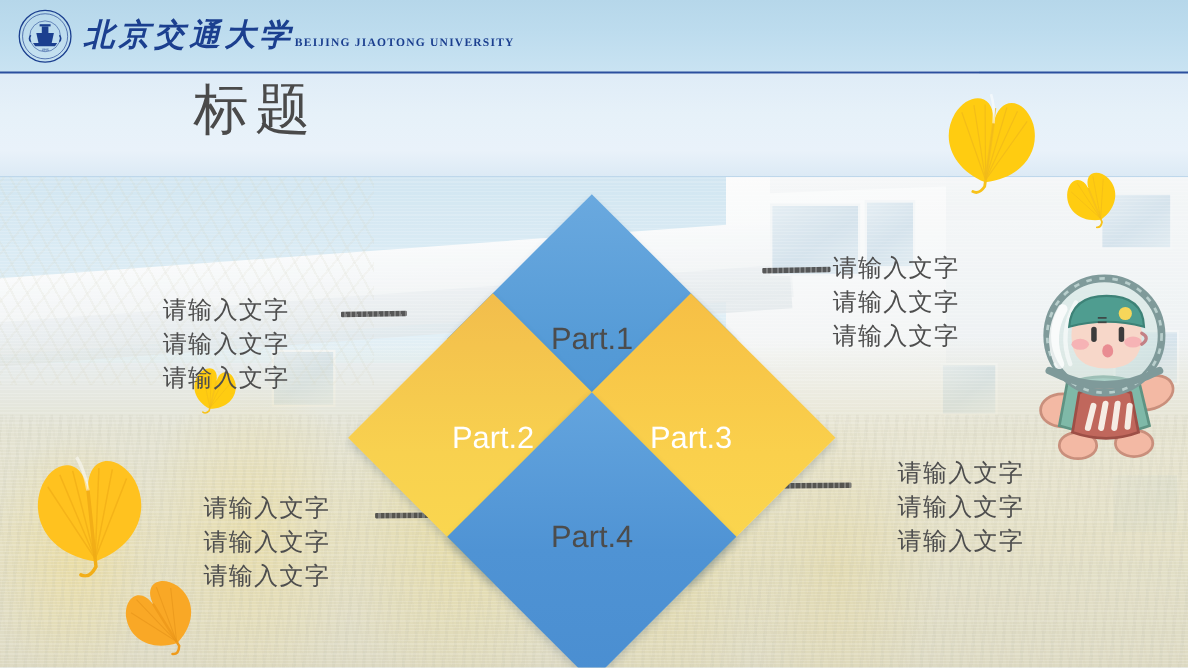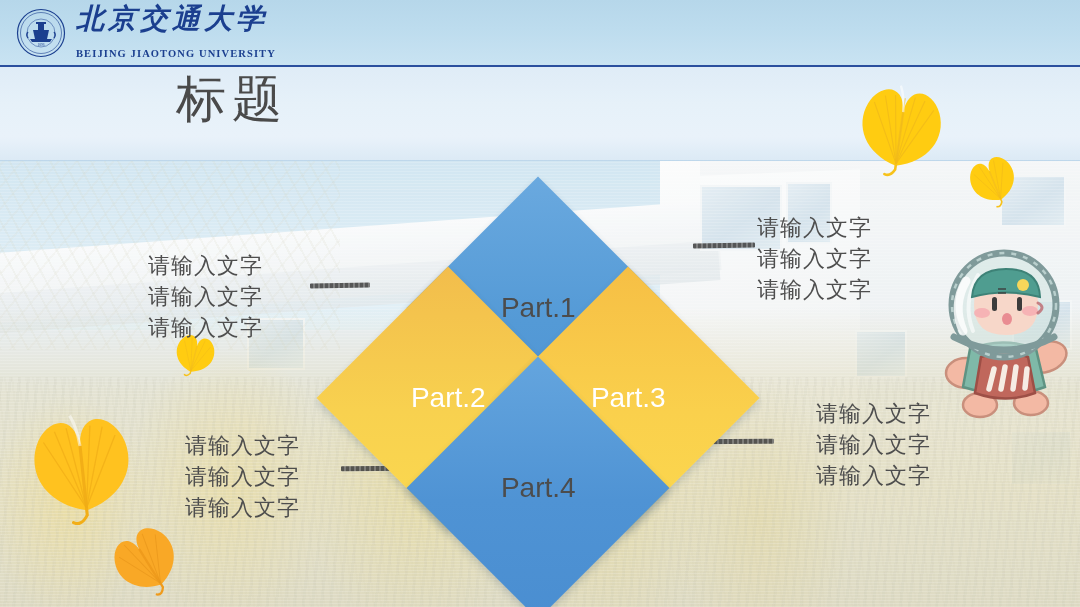--- a/index.html
+++ b/index.html
@@ -81,29 +81,29 @@
   
   .header{
     position:absolute;left:0;top:0;width:1080px;height:67px;
     background:linear-gradient(180deg,#b6d7ea 0%,#bddcee 45%,#c9e3f2 100%);
     display:flex;align-items:center;
     border-bottom:2px solid #2b4f9e;
     box-sizing:border-box;
   }
   .logo-wrap{display:flex;align-items:center;padding-left:16px;gap:10px;}
   .seal{width:50px;height:50px;flex:0 0 50px;}
-  .wordmark{display:flex;flex-direction:column;line-height:1;gap:12px;}
+  .wordmark{display:flex;flex-direction:row;line-height:1;}
   .wordmark .cn{
     font-family:"Liberation Serif","DejaVu Serif",serif;
     font-size:28px;font-weight:700;color:#1b3f8f;letter-spacing:4px;
     font-style:italic;
   }
   .wordmark .en{
     font-family:"Liberation Serif","DejaVu Serif",serif;
-    font-size:10.5px;font-weight:700;color:#1b3f8f;letter-spacing:1.1px;margin-top:4px;
+    font-size:10.5px;font-weight:700;color:#1b3f8f;letter-spacing:1.1px;margin-top:16px;
   }
 
   
   .title-band{
     position:absolute;left:0;top:67px;width:1080px;height:94px;
     background:linear-gradient(180deg,#dfecf7 0%,#e6f1f9 40%,#e9f2fa 75%,#dceaf5 100%);
     border-bottom:1px solid rgba(150,190,220,.45);
     box-sizing:border-box;
   }
   .slide-title{
@@ -132,21 +132,21 @@
   .d3{left:535px;top:305px;background:linear-gradient(135deg,#f6bf45 0%,#fad04c 55%,#fbd84e 100%);}
   .d3 span{color:#ffffff;}
   .d4{left:445px;top:395px;background:linear-gradient(135deg,#64a5de 0%,#4f93d4 55%,#4a8ed1 100%);}
   .d4 span{color:#4c4c4c;}
 
   
   .txtblock{
     position:absolute;
     font-family:"Liberation Sans","DejaVu Sans",sans-serif;
     font-size:22px;line-height:1.42;color:#4e4e4e;
-    letter-spacing:1px;white-space:nowrap;
+    letter-spacing:1px;white-space:nowrap;margin-top:16px;
   }
   .tb-tl{left:148px;top:250px;text-align:left;}
   .tb-tr{left:757px;top:212px;text-align:left;}
   .tb-bl{left:185px;top:430px;text-align:left;}
   .tb-br{left:816px;top:398px;text-align:left;}
 
   
   .dash{
     position:absolute;height:5px;
     background:repeating-linear-gradient(90deg,#3c3c3c 0 3px, #6d6d6d 3px 5px);

